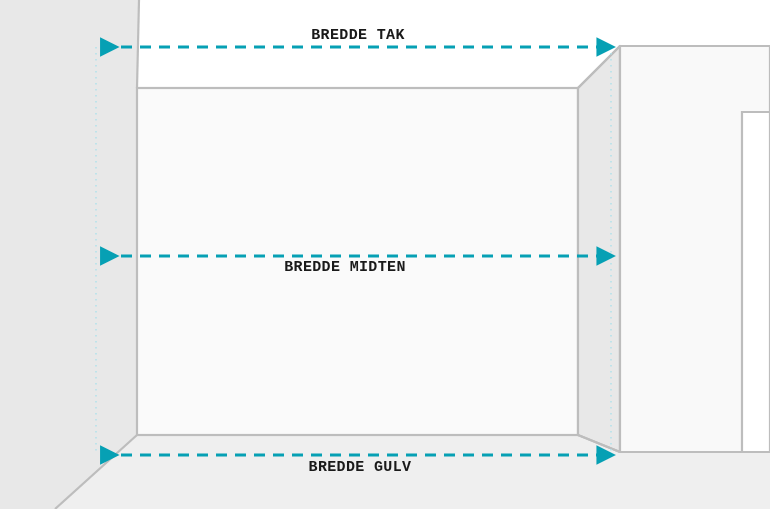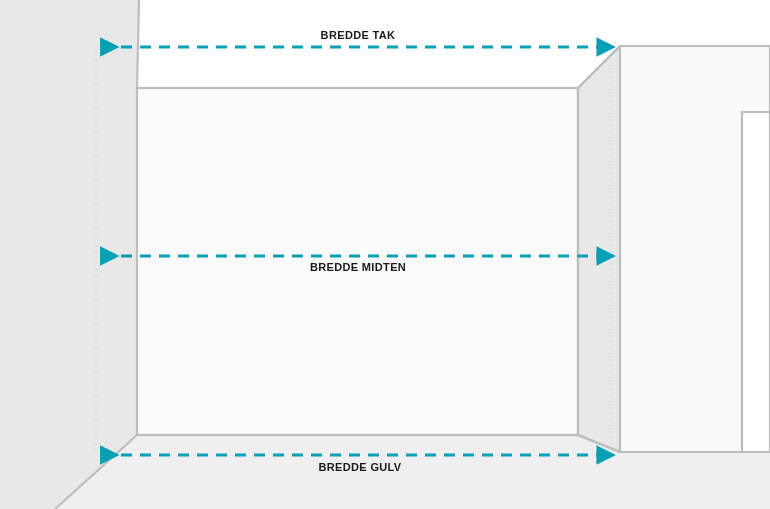--- a/index.html
+++ b/index.html
@@ -20,32 +20,32 @@
   #room-svg {
     position: absolute;
     top: 0;
     left: 0;
     width: 770px;
     height: 509px;
     display: block;
   }
   .dim-label {
     position: absolute;
-    font-family: Liberation Sans, sans-serif;
-    font-size: 11px;
+    font-family: Liberation Mono, monospace;
+    font-size: 15px;
     font-weight: bold;
     letter-spacing: 0.35px;
     color: #1a1a1a;
     white-space: nowrap;
     transform: translateX(-50%);
     line-height: 13px;
     user-select: none;
   }
   #label-ceiling { left: 358px; top: 29px; }
-  #label-middle  { left: 358px; top: 261px; }
+  #label-middle  { left: 345px; top: 261px; }
   #label-floor   { left: 360px; top: 461px; }
 </style>
 </head>
 <body>
 
 <div id="stage">
 
   <svg id="room-svg" viewBox="0 0 770 509" xmlns="http://www.w3.org/2000/svg">
 
     <defs>

